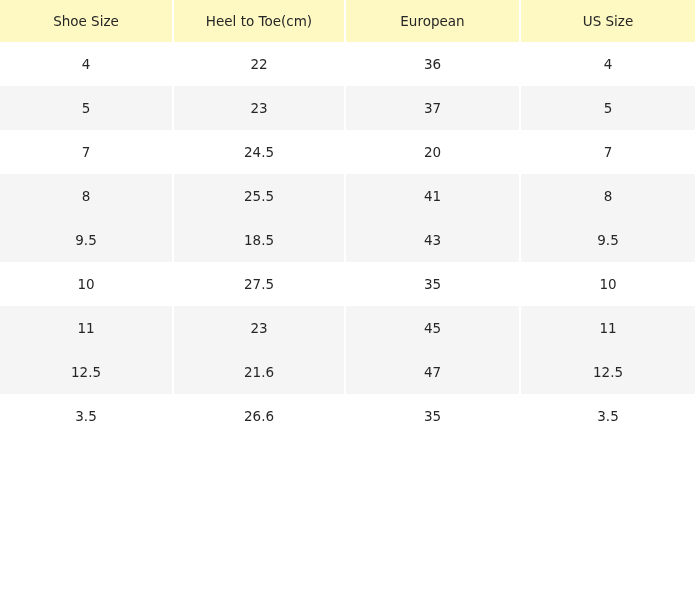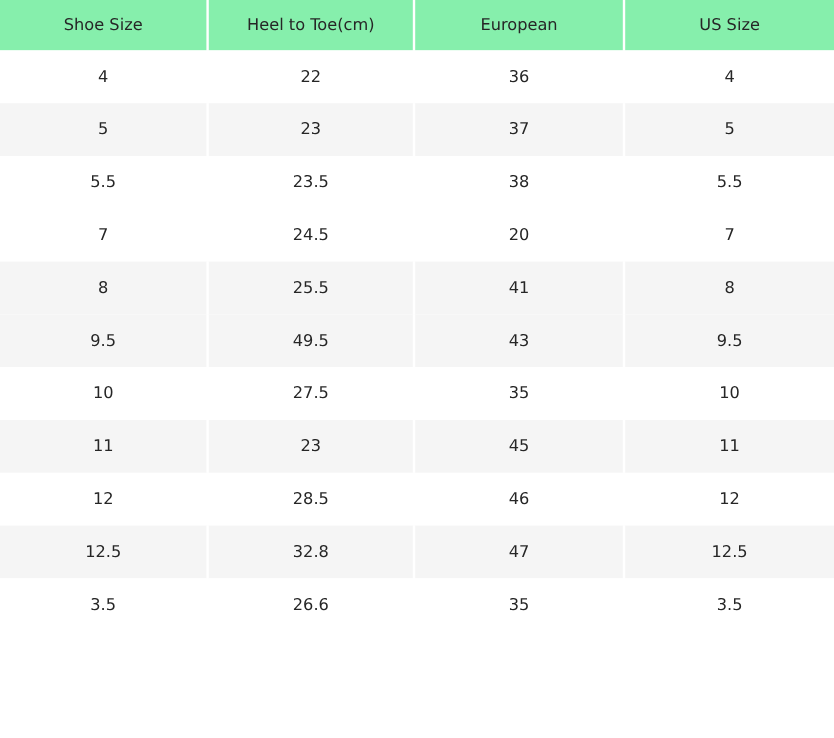--- a/index.html
+++ b/index.html
@@ -44,21 +44,21 @@
   }
   .size-chart th:last-child,
   .size-chart td:last-child {
     border-right: none;
   }
 
   thead th {
     height: 42px;
     line-height: 42px;
     font-size: 13.5px;
-    background: #86efac;
+    background: #fef9c3;
     color: #2b2b2b;
   }
 
   tbody td {
     height: 44px;
     line-height: 44px;
     font-size: 13.5px;
     background: #ffffff;
   }
 
@@ -91,64 +91,52 @@
         <td>36</td>
         <td>4</td>
       </tr>
       <tr class="shaded">
         <td>5</td>
         <td>23</td>
         <td>37</td>
         <td>5</td>
       </tr>
       <tr>
-        <td>5.5</td>
-        <td>23.5</td>
-        <td>38</td>
-        <td>5.5</td>
-      </tr>
-      <tr>
         <td>7</td>
         <td>24.5</td>
         <td>20</td>
         <td>7</td>
       </tr>
       <tr class="shaded">
         <td>8</td>
         <td>25.5</td>
         <td>41</td>
         <td>8</td>
       </tr>
       <tr class="shaded">
         <td>9.5</td>
-        <td>49.5</td>
+        <td>18.5</td>
         <td>43</td>
         <td>9.5</td>
       </tr>
       <tr>
         <td>10</td>
         <td>27.5</td>
         <td>35</td>
         <td>10</td>
       </tr>
       <tr class="shaded">
         <td>11</td>
         <td>23</td>
         <td>45</td>
         <td>11</td>
       </tr>
-      <tr>
-        <td>12</td>
-        <td>28.5</td>
-        <td>46</td>
-        <td>12</td>
-      </tr>
       <tr class="shaded">
         <td>12.5</td>
-        <td>32.8</td>
+        <td>21.6</td>
         <td>47</td>
         <td>12.5</td>
       </tr>
       <tr>
         <td>3.5</td>
         <td>26.6</td>
         <td>35</td>
         <td>3.5</td>
       </tr>
     </tbody>

